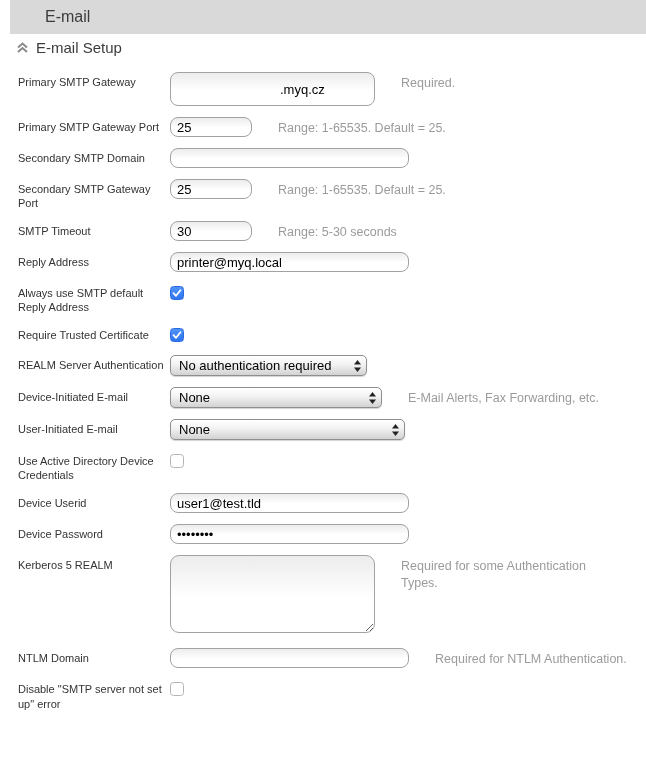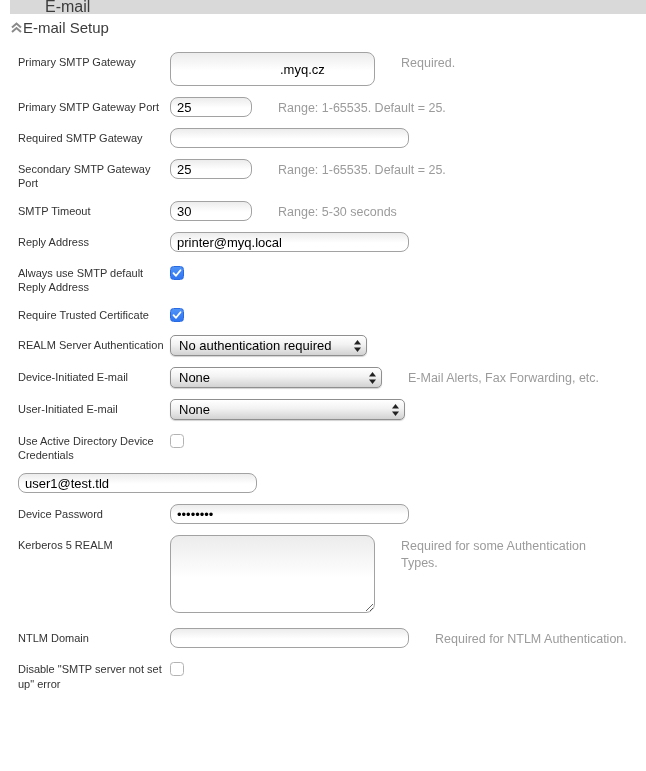--- a/index.html
+++ b/index.html
@@ -1,22 +1,22 @@
 <!DOCTYPE html>
 <html><head>
 <meta charset="utf-8">
 <style>
   * { margin:0; padding:0; box-sizing:border-box; }
   html,body { width:646px; background:#ffffff; font-family:"Liberation Sans","DejaVu Sans",sans-serif; }
   body { height:771px; overflow:hidden; }
 
-  .topbar { margin-left:10px; height:14px; background:#d9d9d9; display:flex; align-items:center; }
+  .topbar { margin-left:10px; height:34px; background:#d9d9d9; display:flex; align-items:center; }
   .topbar .title { padding-left:35px; font-size:16px; color:#3c3c3c; }
 
-  .section-header { display:flex; align-items:center; padding:5px 0 4px 10px; }
+  .section-header { display:flex; align-items:center; gap:7px; padding:5px 0 4px 16px; }
   .section-header .chev { width:13px; height:13px; display:inline-flex; }
   .section-header .stitle { font-size:15px; color:#3c3c3c; }
 
   .form { padding:12px 0 0 18px; }
   .row { display:flex; align-items:flex-start; margin-bottom:11px; }
   .label { width:152px; flex:0 0 152px; font-size:11px; line-height:1.28; color:#333; padding-top:3px; }
   .control { flex:0 0 auto; }
   .hint { margin-left:26px; font-size:12.5px; line-height:1.3; color:#9b9b9b; max-width:218px; padding-top:3px; }
 
   input.txt, .inputlike, textarea.txt {
@@ -84,21 +84,21 @@
     <div class="hint">Required.</div>
   </div>
 
   <div class="row">
     <div class="label">Primary SMTP Gateway Port</div>
     <div class="control"><input class="txt w82" value="25" style=""></div>
     <div class="hint">Range: 1-65535. Default = 25.</div>
   </div>
 
   <div class="row">
-    <div class="label">Required SMTP Gateway</div>
+    <div class="label">Secondary SMTP Domain</div>
     <div class="control"><input class="txt w205" value="" style=""></div>
   </div>
 
   <div class="row">
     <div class="label">Secondary SMTP Gateway Port</div>
     <div class="control"><input class="txt w82" value="25" style=""></div>
     <div class="hint">Range: 1-65535. Default = 25.</div>
   </div>
 
   <div class="row">
@@ -184,20 +184,21 @@
   <div class="row">
     <div class="label">Use Active Directory Device Credentials</div>
     <div class="control">
       <span class="cb off">
         
       </span>
     </div>
   </div>
 
   <div class="row">
+    <div class="label">Device Userid</div>
     <div class="control"><input class="txt w205" value="user1@test.tld" style=""></div>
   </div>
 
   <div class="row">
     <div class="label">Device Password</div>
     <div class="control"><input class="txt w205" value="••••••••" style=""></div>
   </div>
 
   <div class="row">
     <div class="label">Kerberos 5 REALM</div>

